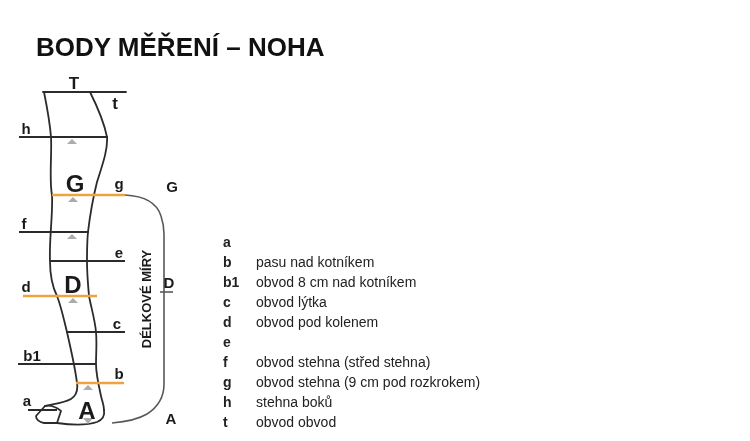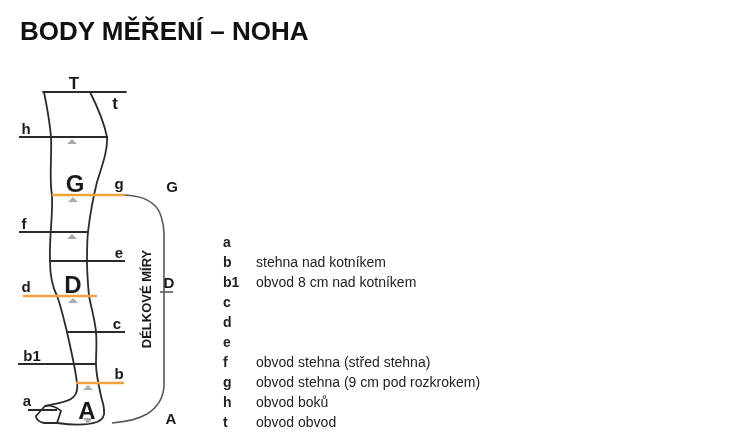--- a/index.html
+++ b/index.html
@@ -1,21 +1,21 @@
 <!DOCTYPE html>
 <html><head>
 <meta charset="utf-8">
 <style>
   html,body{margin:0;padding:0;background:#ffffff;}
   #stage{
     position:relative;width:750px;height:441px;background:#ffffff;overflow:hidden;
     font-family:"Liberation Sans","DejaVu Sans",sans-serif;
   }
   #page-title{
-    position:absolute;left:20px;top:16px;margin:0;
+    position:absolute;left:20px;top:16px;margin:16px;
     font-size:26px;font-weight:bold;color:#111111;letter-spacing:0px;
   }
   #leg-svg{position:absolute;left:0;top:0;}
   .outline{fill:none;stroke:#2b2b2b;stroke-width:1.8;stroke-linecap:round;stroke-linejoin:round;}
   .mline{fill:none;stroke:#2b2b2b;stroke-width:2;}
   .oline{fill:none;stroke-width:2.4;}
   .bracket{fill:none;stroke-width:1.6;}
   .lbl{font-family:"Liberation Sans","DejaVu Sans",sans-serif;font-weight:bold;fill:#1a1a1a;}
   .lbl-sm{font-size:15px;}
   .lbl-lg{font-size:24px;}
@@ -99,46 +99,48 @@
       <text class="lbl side-lbl" x="151" y="299" transform="rotate(-90 151 299)">DÉLKOVÉ MÍRY</text>
     </g>
   </svg>
 
   <div id="legend">
     <div class="legend-row">
       <span class="legend-key">a</span>
     </div>
     <div class="legend-row">
       <span class="legend-key">b</span>
-      <span class="legend-text">stehna nad kotníkem</span>
+      <span class="legend-text">pasu nad kotníkem</span>
     </div>
     <div class="legend-row">
       <span class="legend-key">b1</span>
       <span class="legend-text">obvod 8 cm nad kotníkem</span>
     </div>
     <div class="legend-row">
       <span class="legend-key">c</span>
+      <span class="legend-text">obvod lýtka</span>
     </div>
     <div class="legend-row">
       <span class="legend-key">d</span>
+      <span class="legend-text">obvod pod kolenem</span>
     </div>
     <div class="legend-row">
       <span class="legend-key">e</span>
     </div>
     <div class="legend-row">
       <span class="legend-key">f</span>
       <span class="legend-text">obvod stehna (střed stehna)</span>
     </div>
     <div class="legend-row">
       <span class="legend-key">g</span>
       <span class="legend-text">obvod stehna (9 cm pod rozkrokem)</span>
     </div>
     <div class="legend-row">
       <span class="legend-key">h</span>
-      <span class="legend-text">obvod boků</span>
+      <span class="legend-text">stehna boků</span>
     </div>
     <div class="legend-row">
       <span class="legend-key">t</span>
       <span class="legend-text">obvod obvod</span>
     </div>
   </div>
 
 </div>
 
 </body></html>

